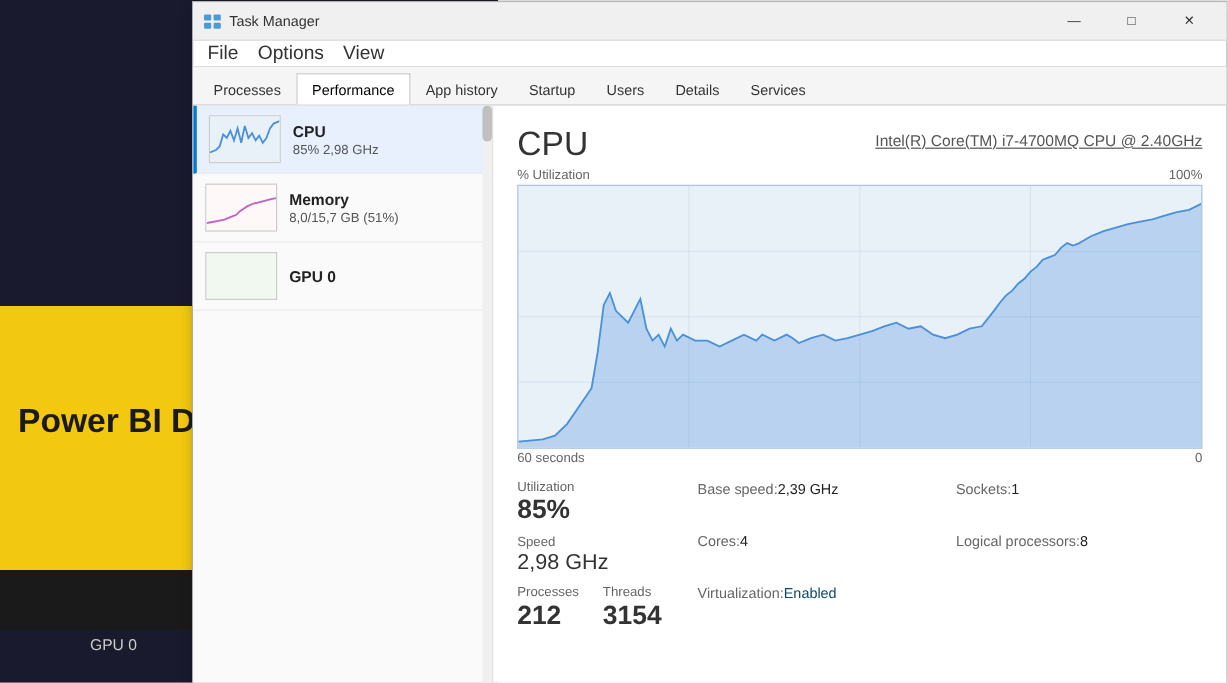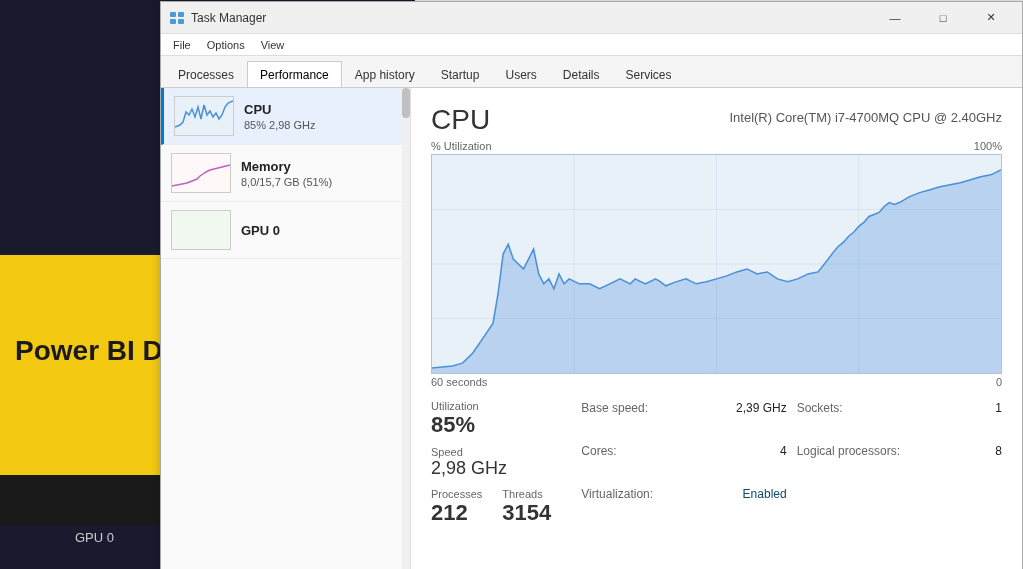--- a/index.html
+++ b/index.html
@@ -133,21 +133,21 @@
       height: 22px;
       display: flex;
       align-items: center;
       padding: 0 4px;
       border-bottom: 1px solid #ddd;
       flex-shrink: 0;
     }
     .menu-item {
       padding: 12px 8px;
       cursor: pointer;
-      font-size: 11px;
+      font-size: 16px;
       color: #333;
     }
 
     
     .tab-bar {
       height: 32px;
       display: flex;
       align-items: flex-end;
       padding: 0 4px;
       background: #f5f5f5;
@@ -277,20 +277,21 @@
     .cpu-title {
       font-size: 28px;
       font-weight: 300;
       color: #333;
     }
     .cpu-model {
       font-size: 13px;
       color: #555;
       text-align: right;
       padding-top: 6px;
+      text-decoration: underline;
     }
 
     
     .chart-container {
       position: relative;
       margin-top: 4px;
     }
     .chart-label-row {
       display: flex;
       justify-content: space-between;
@@ -347,21 +348,20 @@
     }
     .stat-value-small {
       font-size: 18px;
       font-weight: 300;
       color: #333;
       line-height: 1.2;
     }
 
     .detail-row {
       display: flex;
-      justify-content: space-between;
       font-size: 12px;
       color: #444;
       padding: 1px 0;
     }
     .detail-key {
       color: #666;
     }
     .detail-val {
       font-weight: 400;
       color: #222;

